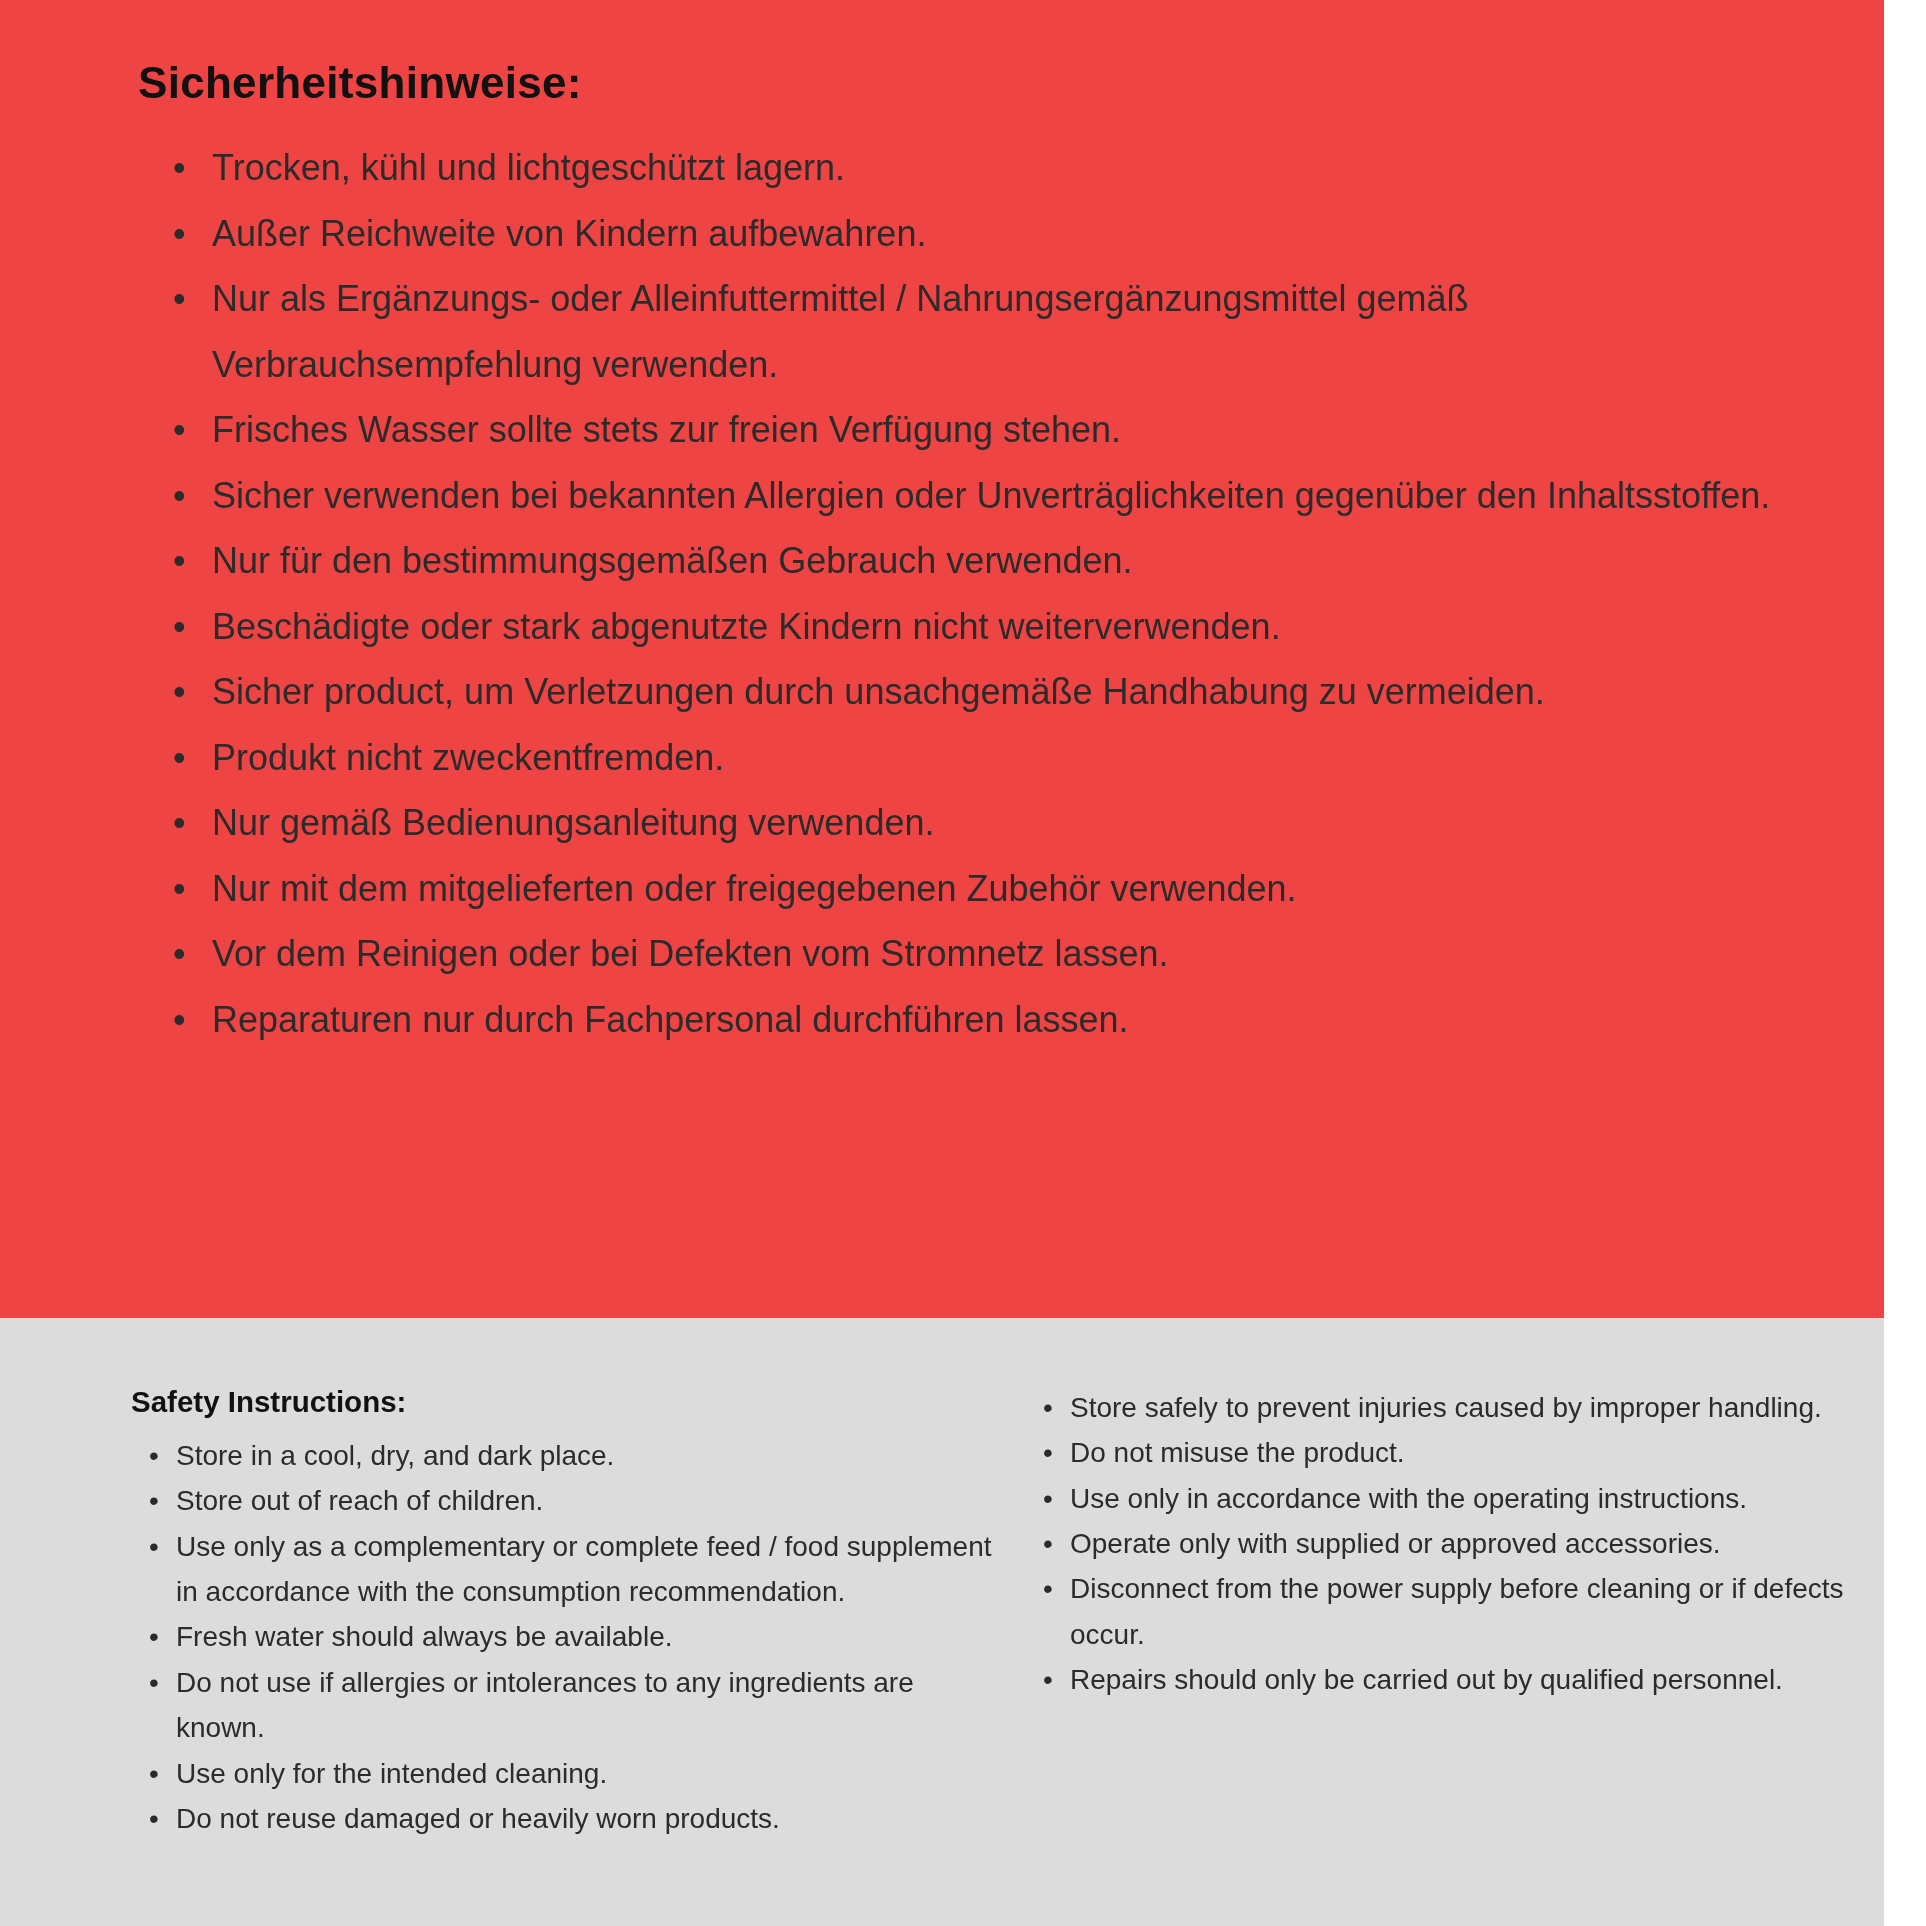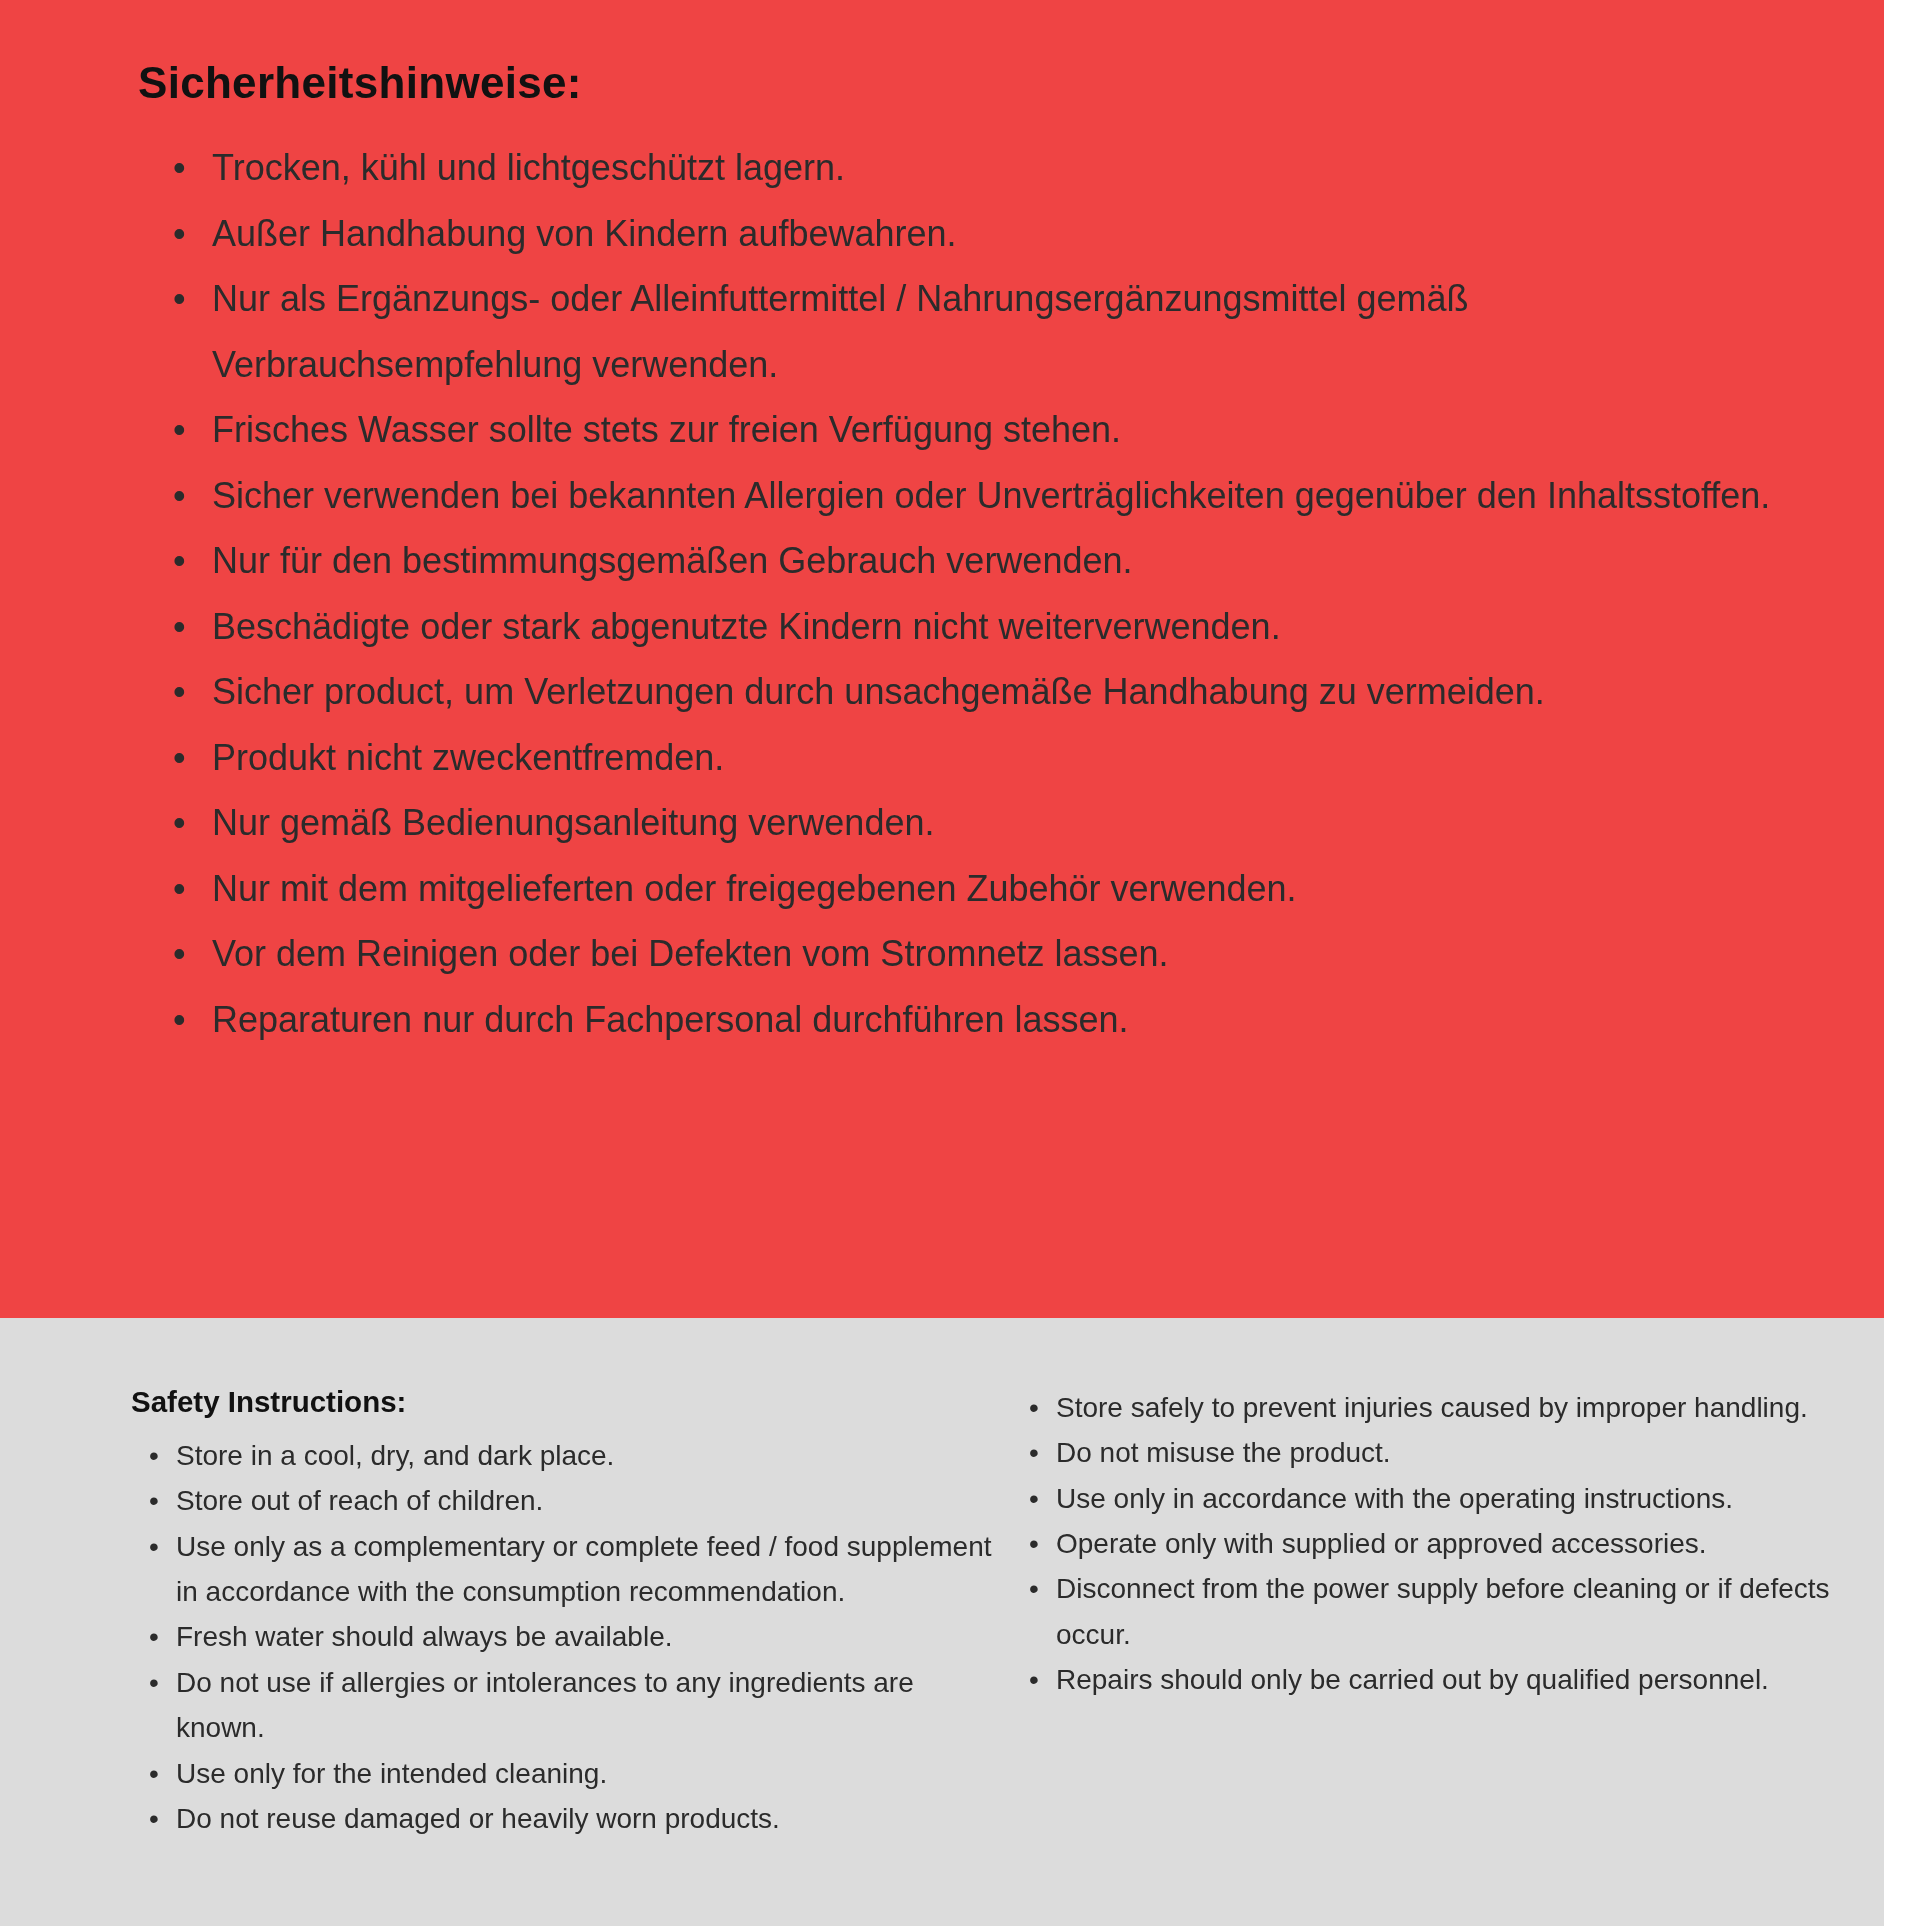--- a/index.html
+++ b/index.html
@@ -62,21 +62,21 @@
     top: 1318px;
     left: 0;
     width: 1926px;
     height: 608px;
     background: #dcdcdc;
     box-sizing: border-box;
     padding: 67px 71px 0 131px;
   }
   .english-cols {
     display: flex;
-    gap: 31px;
+    gap: 45px;
   }
   .col-left  { flex: 0 0 867px; }
   .col-right { flex: 1 1 auto; }
   .english-title {
     font-size: 29.5px;
     font-weight: 700;
     color: #111111;
     margin: 0 0 14px 0;
   }
   .e-list {
@@ -110,21 +110,21 @@
   <section class="german-section">
     <h1 class="german-title">Sicherheitshinweise:</h1>
     <div class="g-list">
 
       <div class="g-item">
         <span class="bullet">•</span>
         <span class="item-text">Trocken, kühl und lichtgeschützt lagern.</span>
       </div>
       <div class="g-item">
         <span class="bullet">•</span>
-        <span class="item-text">Außer Handhabung von Kindern aufbewahren.</span>
+        <span class="item-text">Außer Reichweite von Kindern aufbewahren.</span>
       </div>
       <div class="g-item">
         <span class="bullet">•</span>
         <span class="item-text">Nur als Ergänzungs- oder Alleinfuttermittel / Nahrungsergänzungsmittel gemäß Verbrauchsempfehlung verwenden.</span>
       </div>
       <div class="g-item">
         <span class="bullet">•</span>
         <span class="item-text">Frisches Wasser sollte stets zur freien Verfügung stehen.</span>
       </div>
       <div class="g-item">

